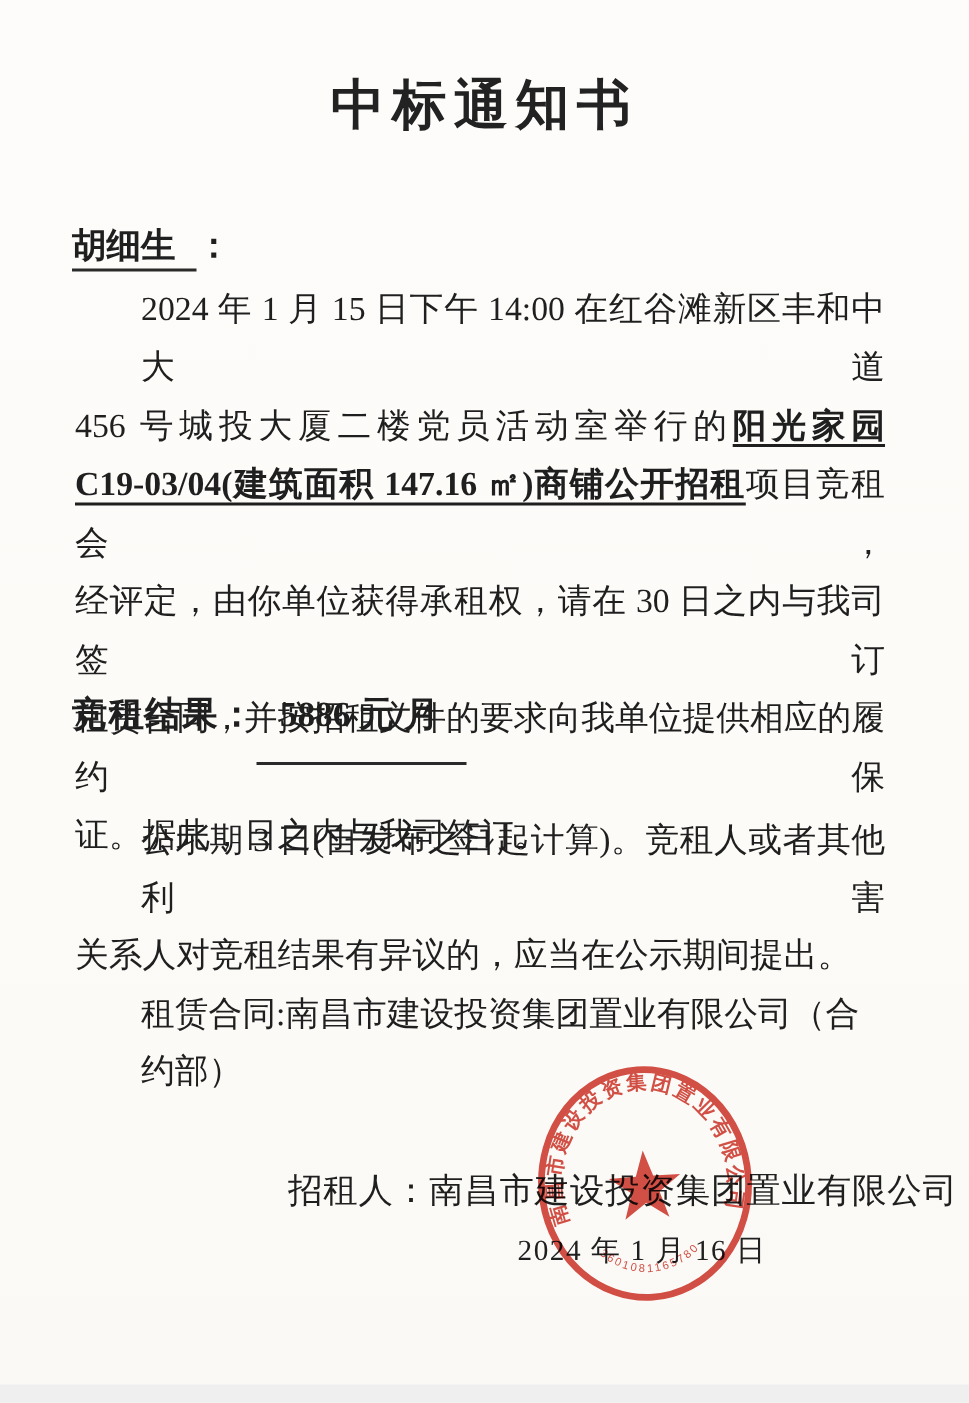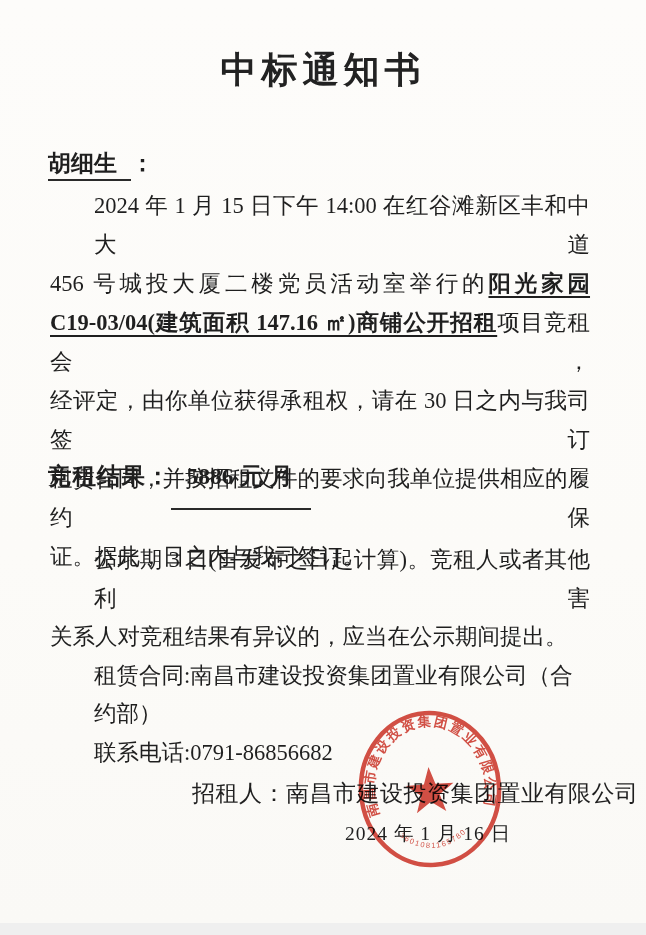--- a/index.html
+++ b/index.html
@@ -116,21 +116,20 @@
   </div>
 
   <div class="result">
     <span class="result-label">竞租结果：</span><span class="result-value">5886 元/月</span>
   </div>
 
   <div class="para para2">
     <div class="line j indent">公示期 3 日(自发布之日起计算)。竞租人或者其他利害</div>
     <div class="line">关系人对竞租结果有异议的，应当在公示期间提出。</div>
     <div class="line indent">租赁合同:南昌市建设投资集团置业有限公司（合约部）</div>
-    <div class="line indent">联系电话:0791-86856682</div>
   </div>
 
   <div class="lessor">招租人：南昌市建设投资集团置业有限公司</div>
   <div class="date">2024 年 1 月 16 日</div>
 
   <svg class="seal" viewBox="0 0 148 162" aria-hidden="true">
     <defs>
       <path id="seal-arc-top" d="M 21.4 102.5 A 56 63 0 1 1 126.6 102.5" fill="none"></path>
       <path id="seal-arc-bottom" d="M 31.4 114.9 A 52 59 0 0 0 116.6 114.9" fill="none"></path>
     </defs>

